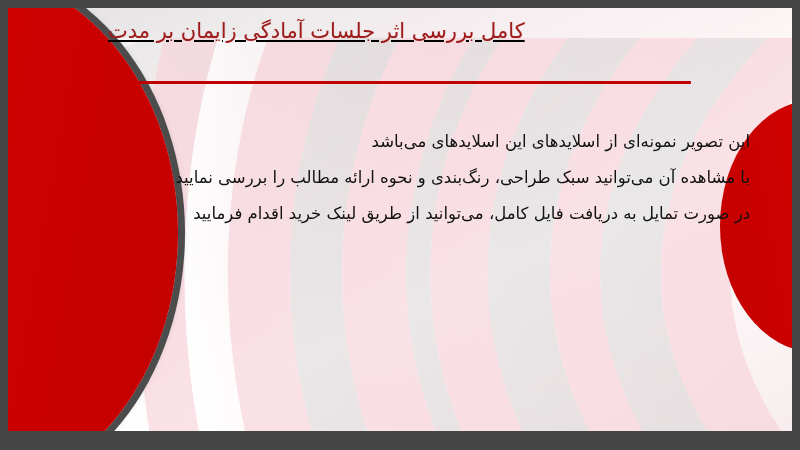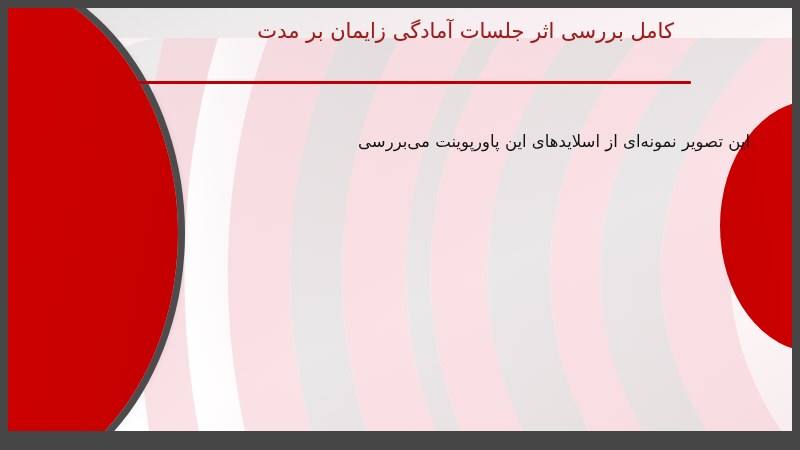--- a/index.html
+++ b/index.html
@@ -64,22 +64,23 @@
     border-radius: 50%;
     background: linear-gradient(260deg, #d80000 0%, #cf0000 50%, #c40000 100%);
   }
 
   
   .title-block {
     position: absolute;
     right: 118px;
     top: 8px;
     width: 566px;
-    text-align: right;
+    text-align: left;
     direction: rtl;
+    text-decoration: underline;
   }
   .title-line {
     color: #9e1b1b;
     font-size: 21px;
     line-height: 30px;
     font-weight: 400;
     white-space: nowrap;
     text-shadow: 0 0 1px rgba(158,27,27,0.25);
   }
   .title-rule {
@@ -151,17 +152,19 @@
     <div class="lens-right"></div>
 
     <div class="lens-left"></div>
 
     <div class="title-block">
       <div class="title-line">کامل بررسی اثر جلسات آمادگی زایمان بر مدت</div>
     </div>
     <div class="title-rule"></div>
 
     <div class="body-block">
-      <div class="body-line">این تصویر نمونه‌ای از اسلایدهای این پاورپوینت می‌بررسی</div>
+      <div class="body-line">این تصویر نمونه‌ای از اسلایدهای این اسلایدهای می‌باشد</div>
+      <div class="body-line">با مشاهده آن می‌توانید سبک طراحی، رنگ‌بندی و نحوه ارائه مطالب را بررسی نمایید</div>
+      <div class="body-line">در صورت تمایل به دریافت فایل کامل، می‌توانید از طریق لینک خرید اقدام فرمایید</div>
     </div>
 
   </div>
 </div>
 
 </body></html>

